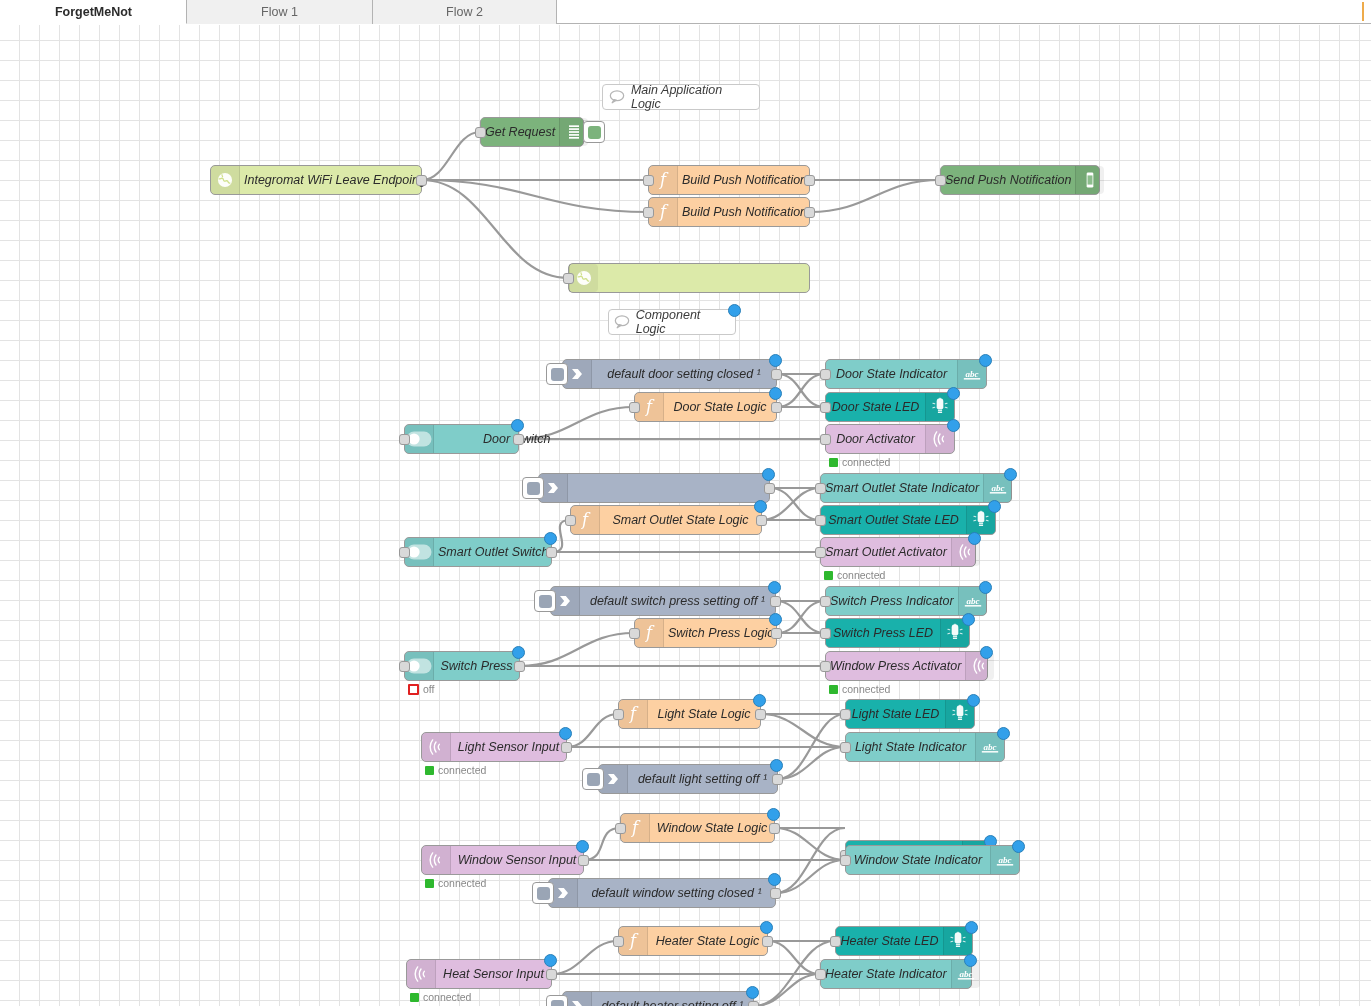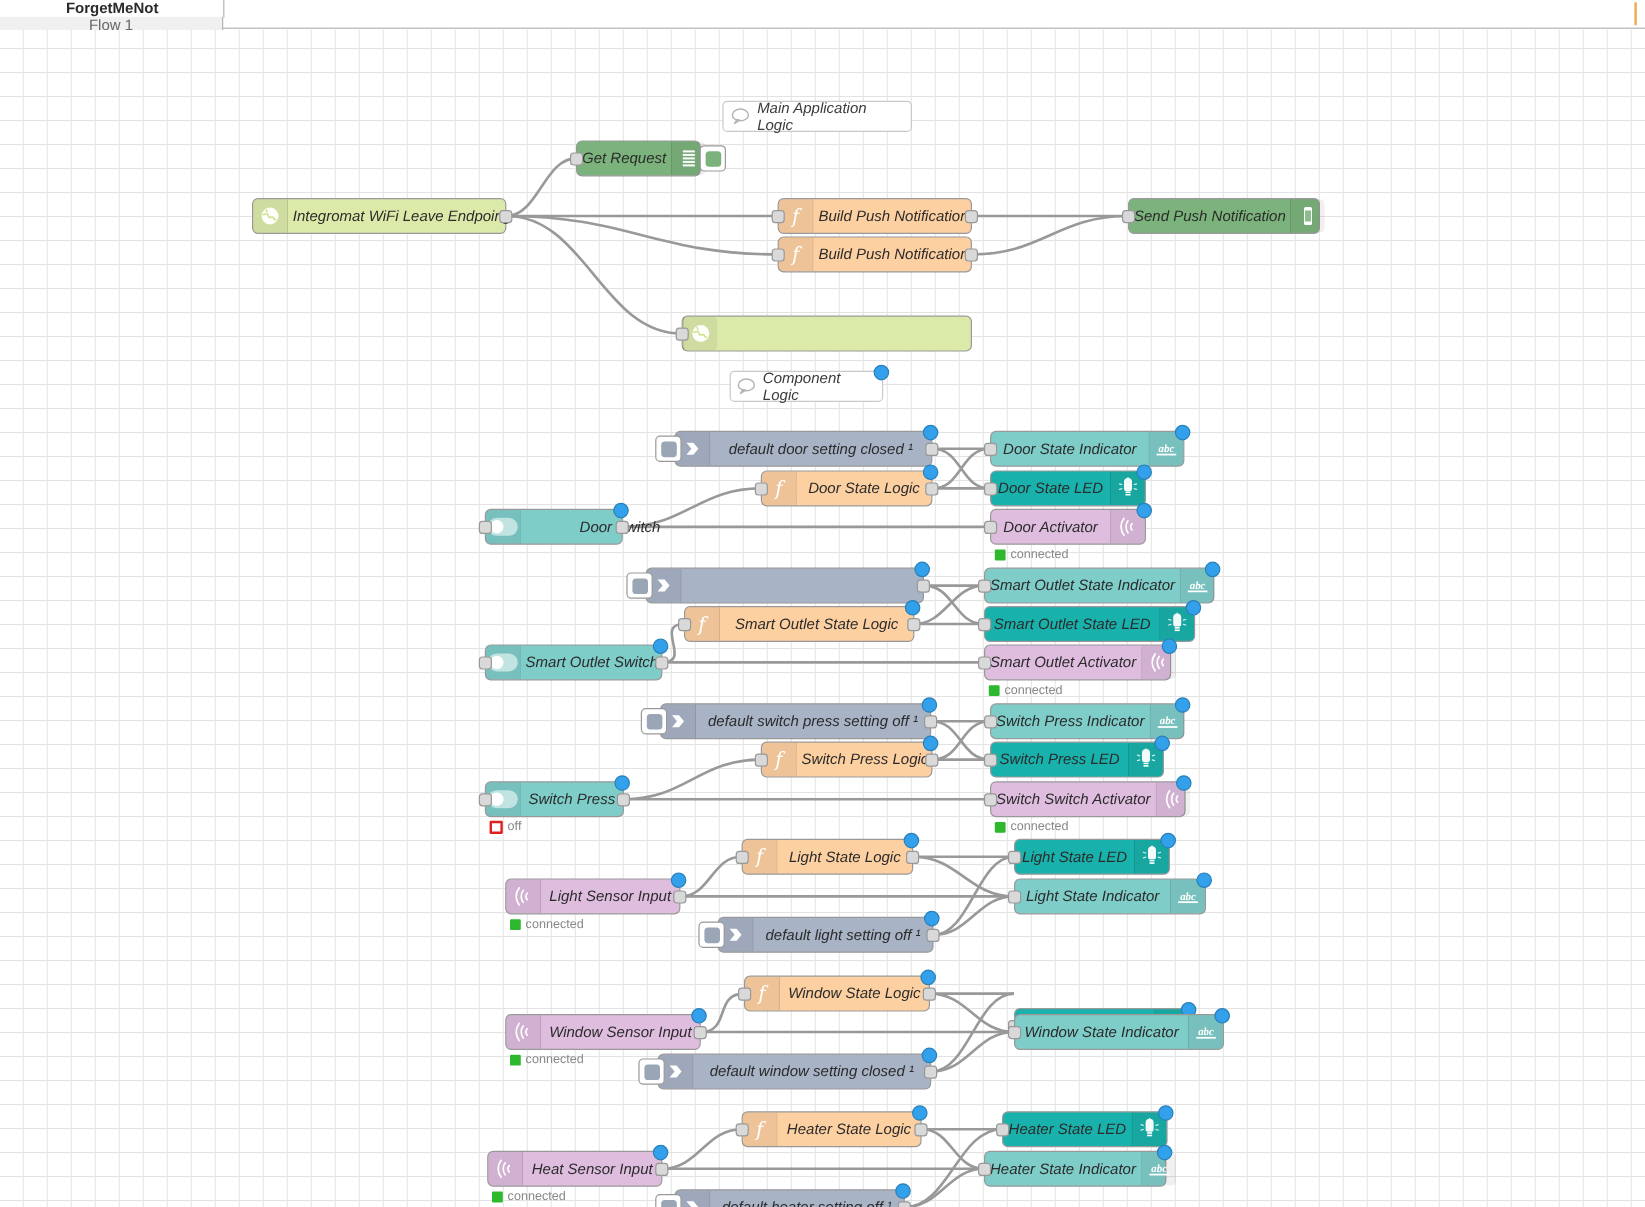--- a/index.html
+++ b/index.html
@@ -8,21 +8,21 @@
     width:1371px;height:1006px;overflow:hidden;
     font-family:"Liberation Sans","DejaVu Sans",sans-serif;
     background:#fff;
     -webkit-font-smoothing:antialiased;
   }
   
   #tabbar{
     position:absolute;left:0;top:0;width:1371px;height:24px;
     background:#fff;box-sizing:border-box;
     border-bottom:1px solid #b3b3b3;
-    display:flex;align-items:stretch;flex-direction:column;
+    display:flex;align-items:stretch;
   }
   .tab{
     box-sizing:border-box;
     display:flex;align-items:center;justify-content:center;
     font-size:12.5px;color:#666;
     border-right:1px solid #b3b3b3;
     background:#f0f0f0;
     height:24px;
     position:relative;
   }
@@ -461,21 +461,21 @@
             <path d="M8 5.5a4 4 0 0 1 8 0v7a2 2 0 0 1-2 2h-4a2 2 0 0 1-2-2z" fill="#fff" opacity=".95"></path>
             <rect x="9.5" y="15" width="5" height="1.6" fill="#fff"></rect>
             <rect x="9.5" y="17.5" width="5" height="1.6" fill="#fff"></rect>
             <path d="M3.5 7.5l2.2.7M3.5 13l2.2-.7M20.5 7.5l-2.2.7M20.5 13l-2.2-.7M12 1.2v1.6" stroke="#fff" stroke-width="1.3" opacity=".8" stroke-linecap="round"></path>
           </svg>
         </div>
         <div class="port in"></div>
         <div class="bluedot"></div>
       </div>
       <div class="node c-purple" style="left: 825px; top: 626px; width: 163px;">
-        <div class="lbl">Switch Switch Activator</div>
+        <div class="lbl">Window Press Activator</div>
         <div class="iconR">
           <svg width="20" height="20" viewBox="0 0 24 24">
             <path d="M8 3.5C6 6 5 9 5 12s1 6 3 8.5" stroke="#fff" stroke-width="1.7" fill="none" stroke-linecap="round"></path>
             <path d="M12 6c-1.4 1.8-2 3.8-2 6s.6 4.2 2 6" stroke="#fff" stroke-width="1.7" fill="none" stroke-linecap="round"></path>
             <path d="M16 8.8c-.9 1.1-1.3 2.1-1.3 3.2s.4 2.1 1.3 3.2" stroke="#fff" stroke-width="1.7" fill="none" stroke-linecap="round"></path>
           </svg>
         </div>
         <div class="port in"></div>
         <div class="bluedot"></div>
       </div>

